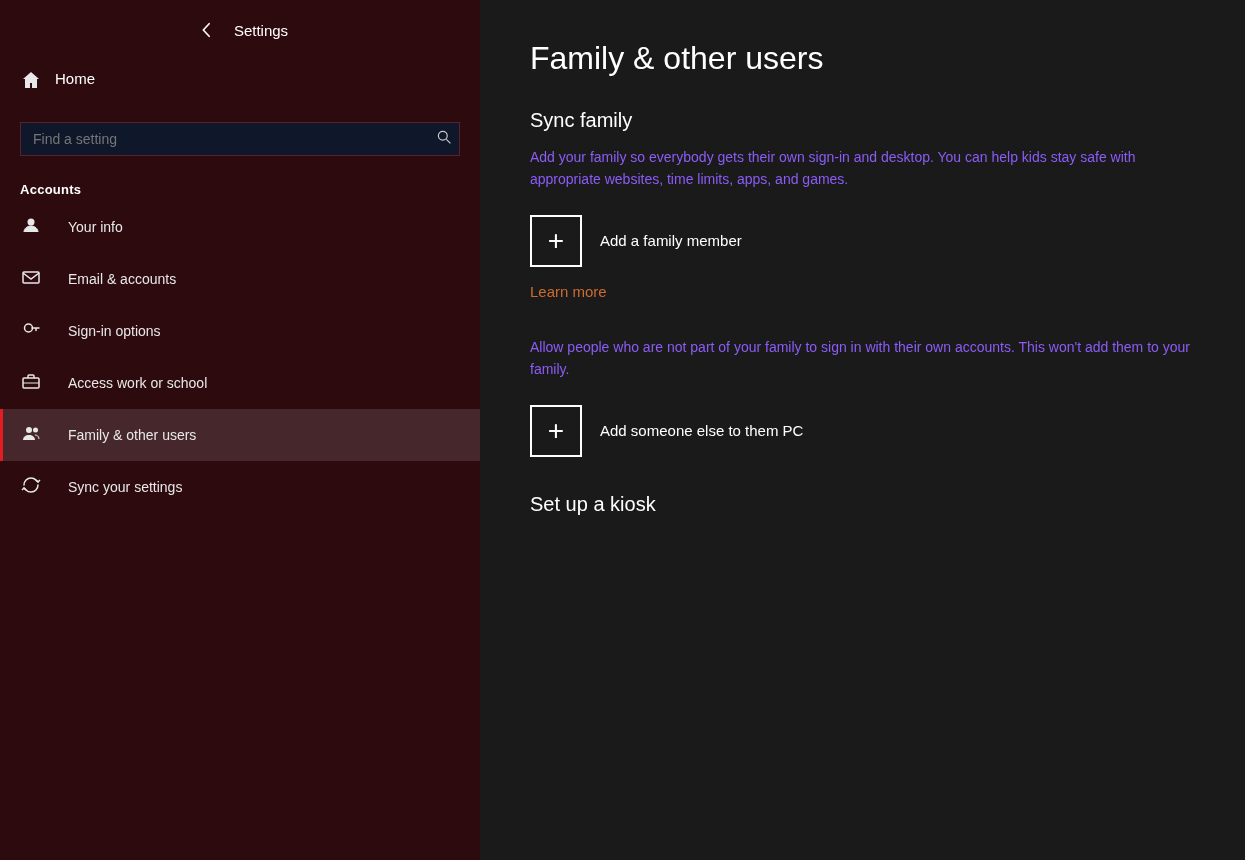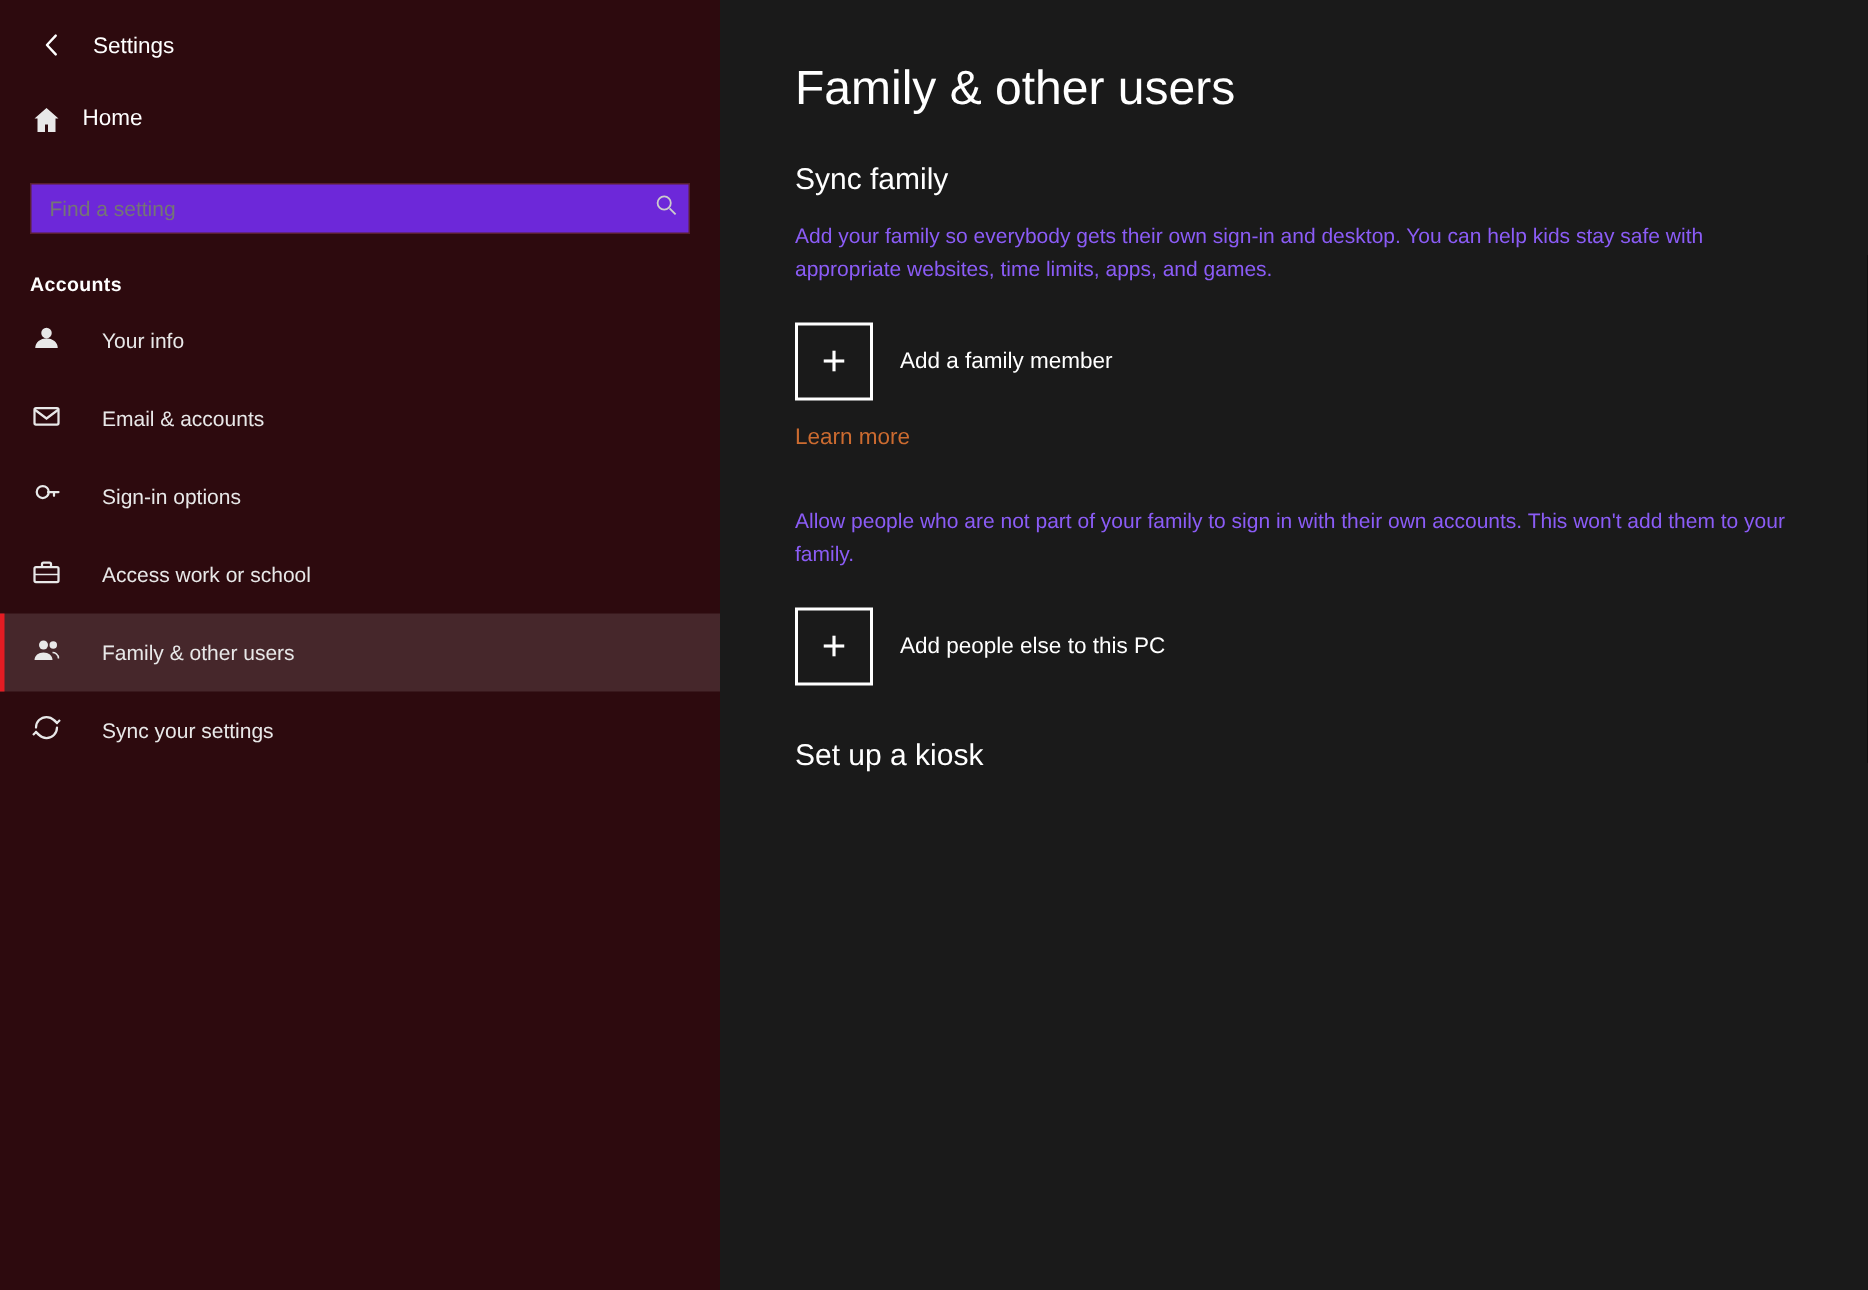--- a/index.html
+++ b/index.html
@@ -22,20 +22,21 @@
       flex-direction: column;
       overflow: hidden;
     }
 
     .sidebar-header {
       display: flex;
       align-items: center;
       padding: 30px 20px;
       gap: 14px;
       height: 56px;
+      justify-content: center;
     }
 
     .back-btn {
       background: none;
       border: none;
       cursor: pointer;
       color: #fff;
       font-size: 18px;
       display: flex;
       align-items: center;
@@ -65,21 +66,21 @@
       color: #fff;
     }
 
     .search-container {
       padding: 10px 20px;
       margin: 4px 0 8px 0;
     }
 
     .search-box {
       width: 100%;
-      background: #6d28d9;
+      background: #0f172a;
       border: 1px solid #5a2030;
       color: #fff;
       padding: 8px 36px 8px 12px;
       font-size: 14px;
       outline: none;
       position: relative;
     }
 
     .search-wrapper {
       position: relative;
@@ -336,21 +337,21 @@
 
   <a class="learn-more-link">Learn more</a>
 
   
   <p class="section-description">Allow people who are not part of your family to sign in with their own accounts. This won't add them to your family.</p>
 
   <div class="add-button-row">
     <button class="add-btn">
       <span>+</span>
     </button>
-    <span class="add-label">Add people else to this PC</span>
+    <span class="add-label">Add someone else to them PC</span>
   </div>
 
   
   <div style="margin-top: 36px;">
     <h2 class="section-heading">Set up a kiosk</h2>
   </div>
 
 </div>
 
 </body></html>

